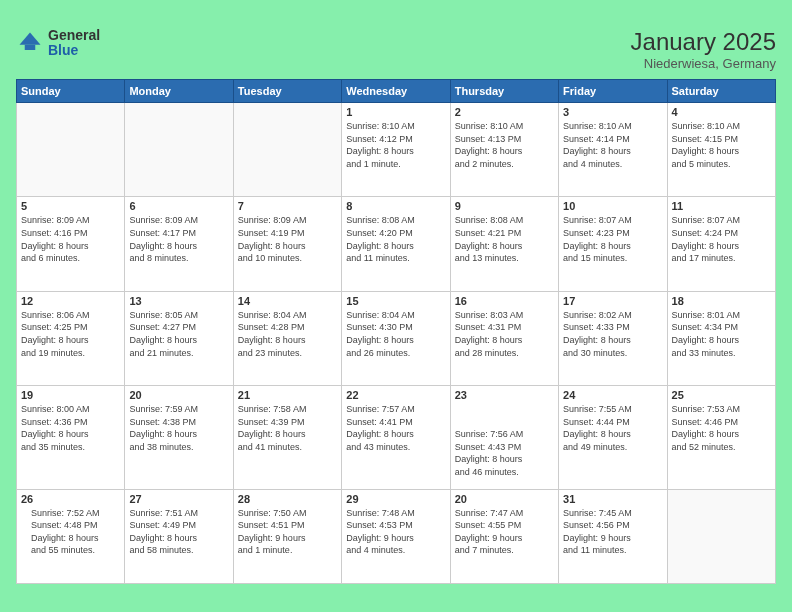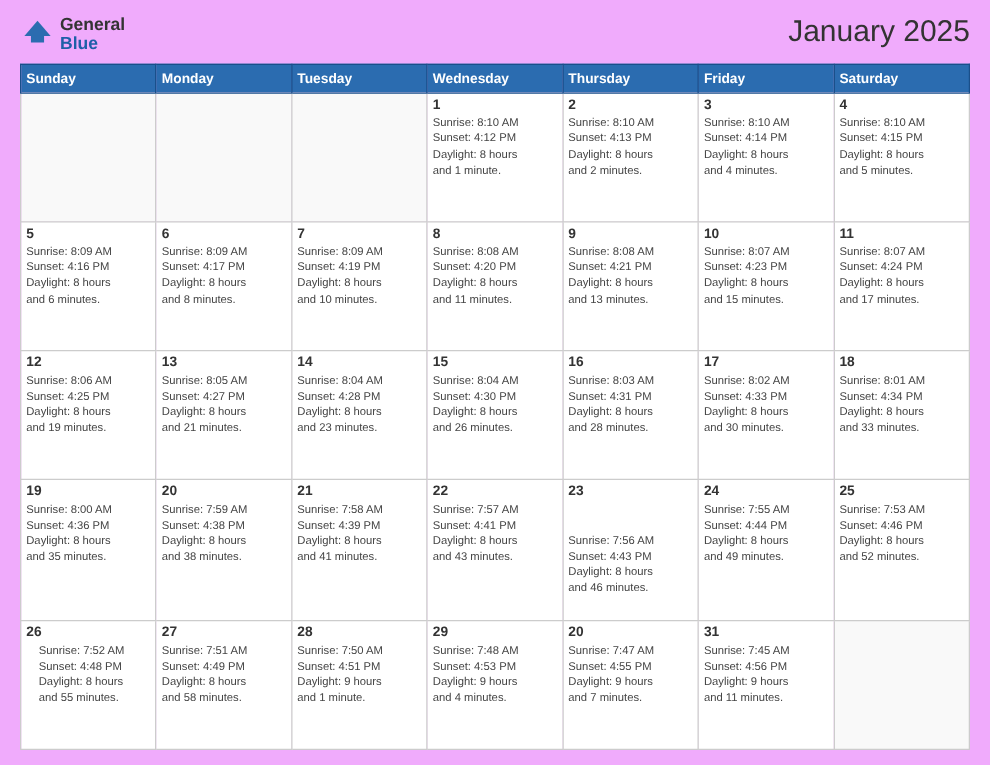--- a/index.html
+++ b/index.html
@@ -6,22 +6,22 @@
     body {
       font-family: Arial, sans-serif;
       background: #fff;
       width: 792px;
       height: 612px;
       overflow: hidden;
     }
     .page {
       width: 792px;
       height: 612px;
-      background: #f0abfc;
-      padding: 12px 16px;
+      background: #86efac;
+      padding: 28px 16px;
       display: flex;
       flex-direction: column;
     }
     .header {
       display: flex;
       justify-content: space-between;
       align-items: flex-start;
       margin-bottom: 8px;
     }
     .logo {
@@ -104,20 +104,21 @@
         <polygon points="16,4 28,18 4,18" fill="#2b6cb0"></polygon>
         <rect x="10" y="18" width="12" height="6" fill="#2b6cb0"></rect>
       </svg>
       <div class="logo-text">
         <span class="logo-general">General</span>
         <span class="logo-blue">Blue</span>
       </div>
     </div>
     <div class="title-block">
       <div class="month-title">January 2025</div>
+      <div class="location">Niederwiesa, Germany</div>
     </div>
   </div>
 
   <table class="calendar">
     <thead>
       <tr>
       <th>Sunday</th>
           <th>Monday</th>
           <th>Tuesday</th>
           <th>Wednesday</th>

